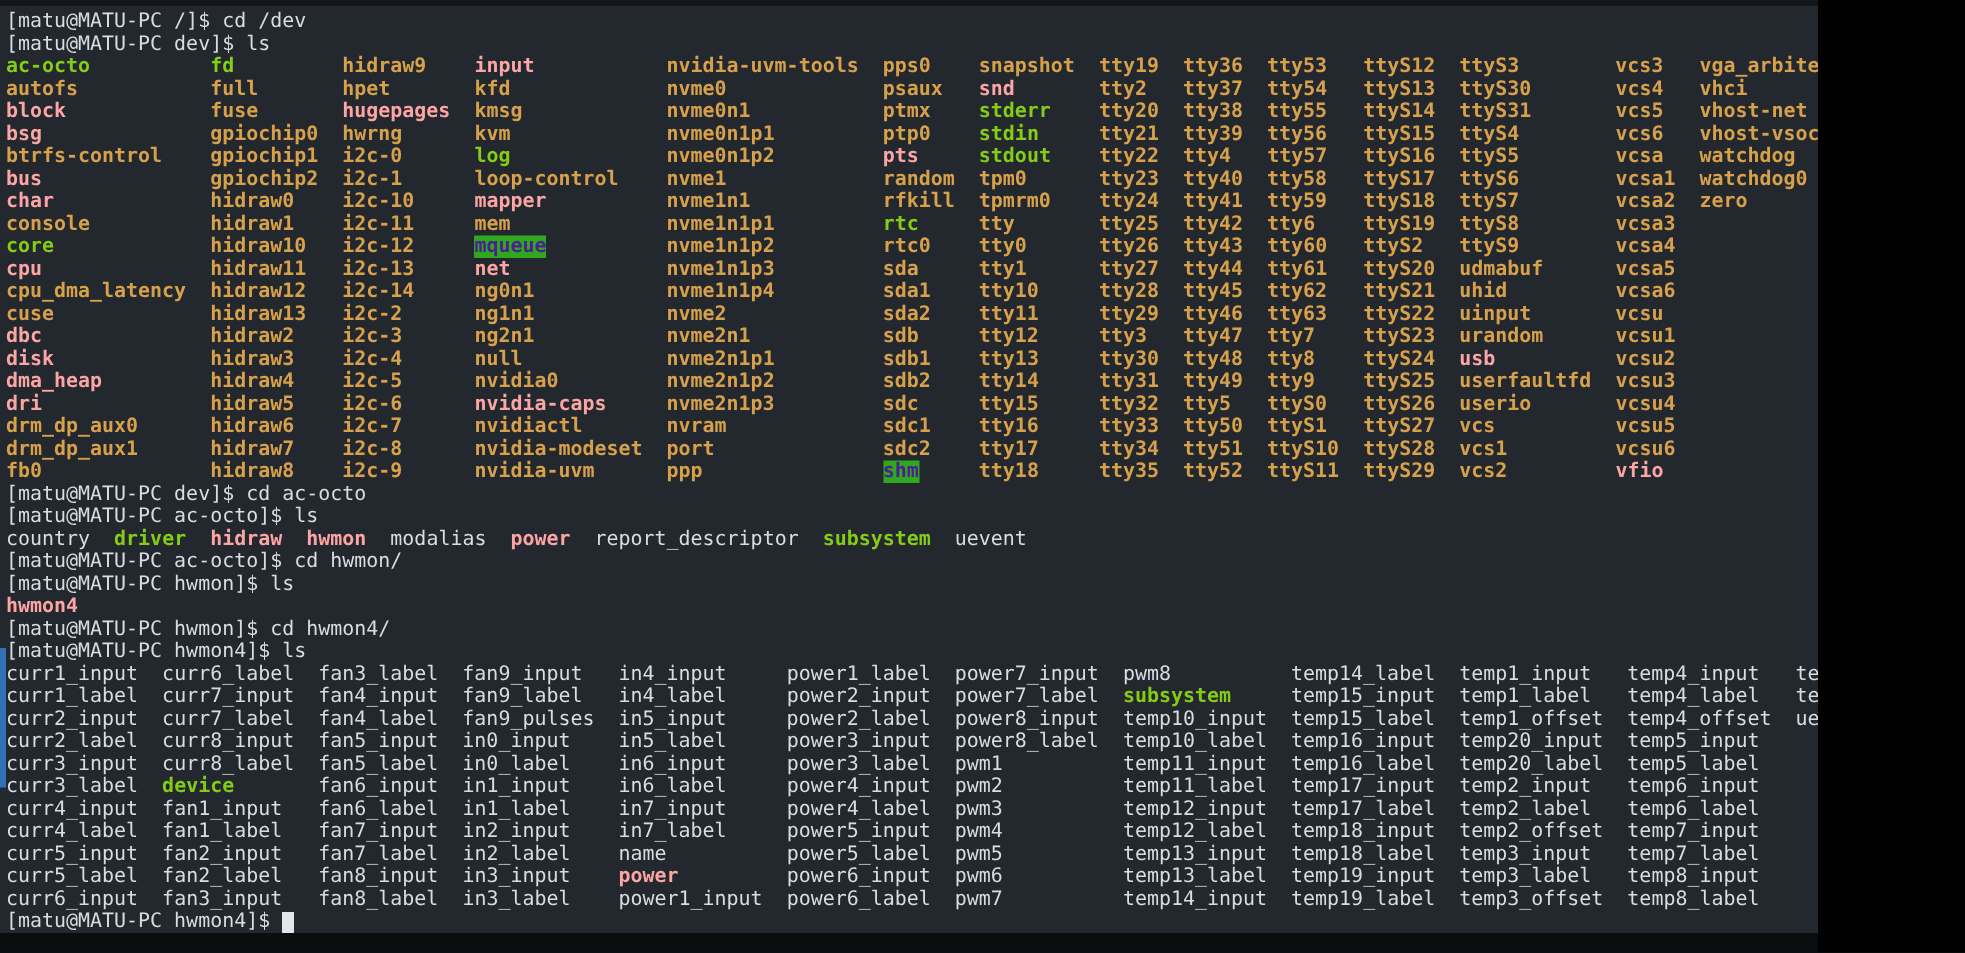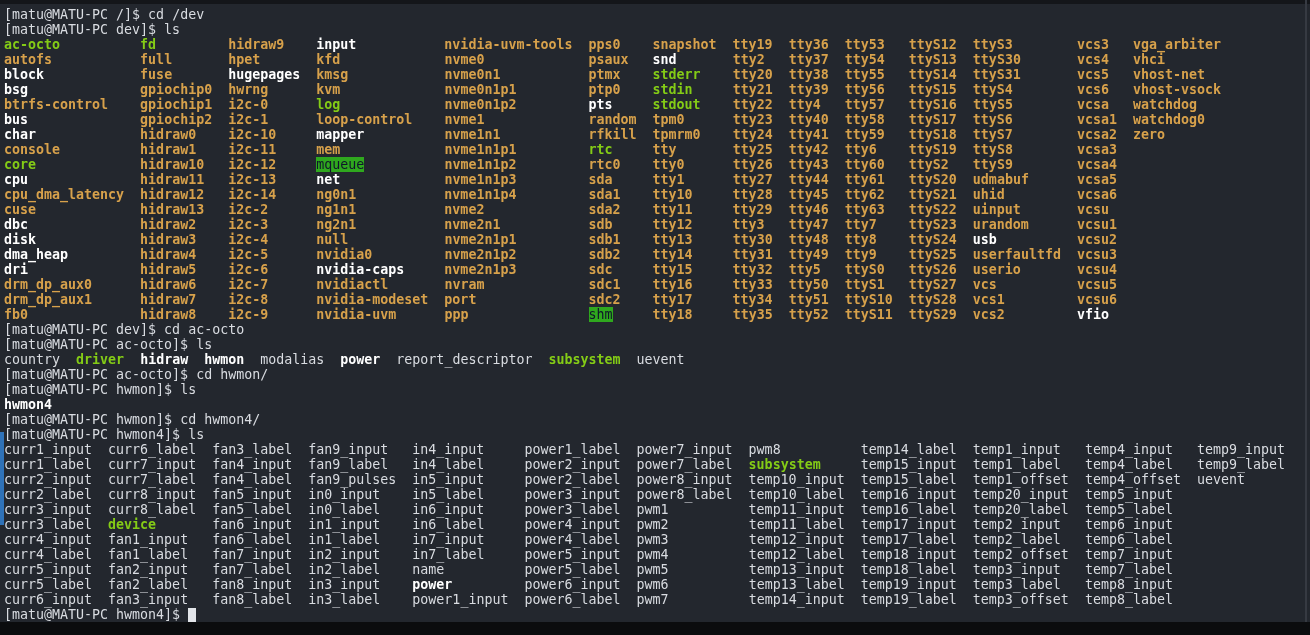--- a/index.html
+++ b/index.html
@@ -1,35 +1,35 @@
 <!DOCTYPE html>
 <html><head>
 <meta charset="utf-8">
 <style>
   html,body{margin:0;padding:0;background:#000;}
   #terminal{
     position:relative;
-    width:1310px;height:635px;
+    width:1212px;height:635px;
     background:#23272e;
     overflow:hidden;
     font-family:"DejaVu Sans Mono", monospace;
     font-size:13.3px;
     line-height:15px;
   }
   #screen{
     position:absolute;left:0;top:0;
     padding:7px 0 0 4px;
     white-space:pre;
   }
   .line{height:15px;white-space:pre;}
   .w{color:#d9dce1;}
-  .b{color:#ffffff;font-weight:bold;}
+  .b{color:#fca5a5;font-weight:bold;}
   .l{color:#84cc16;font-weight:bold;}
   .d{color:#d7a14b;font-weight:bold;}
-  .g{color:#0f172a;background:#2fa81e;font-weight:normal;}
+  .g{color:#4c1d95;background:#2fa81e;font-weight:bold;}
   .cursor{
     display:inline-block;width:8px;height:14px;
     background:#e2e5e9;vertical-align:text-bottom;
   }
   .strip-top{position:absolute;left:0;top:0;width:1310px;height:4px;background:#14161a;}
   .strip-bottom{position:absolute;left:0;top:622px;width:1310px;height:13px;background:#0b0c0e;}
   .edge-right{position:absolute;left:1305px;top:0;width:2px;height:622px;background:#363a42;}
   .scroll-thumb{position:absolute;left:0;top:432px;width:4px;height:93px;background:#2f72b8;}
 </style>
 </head>

